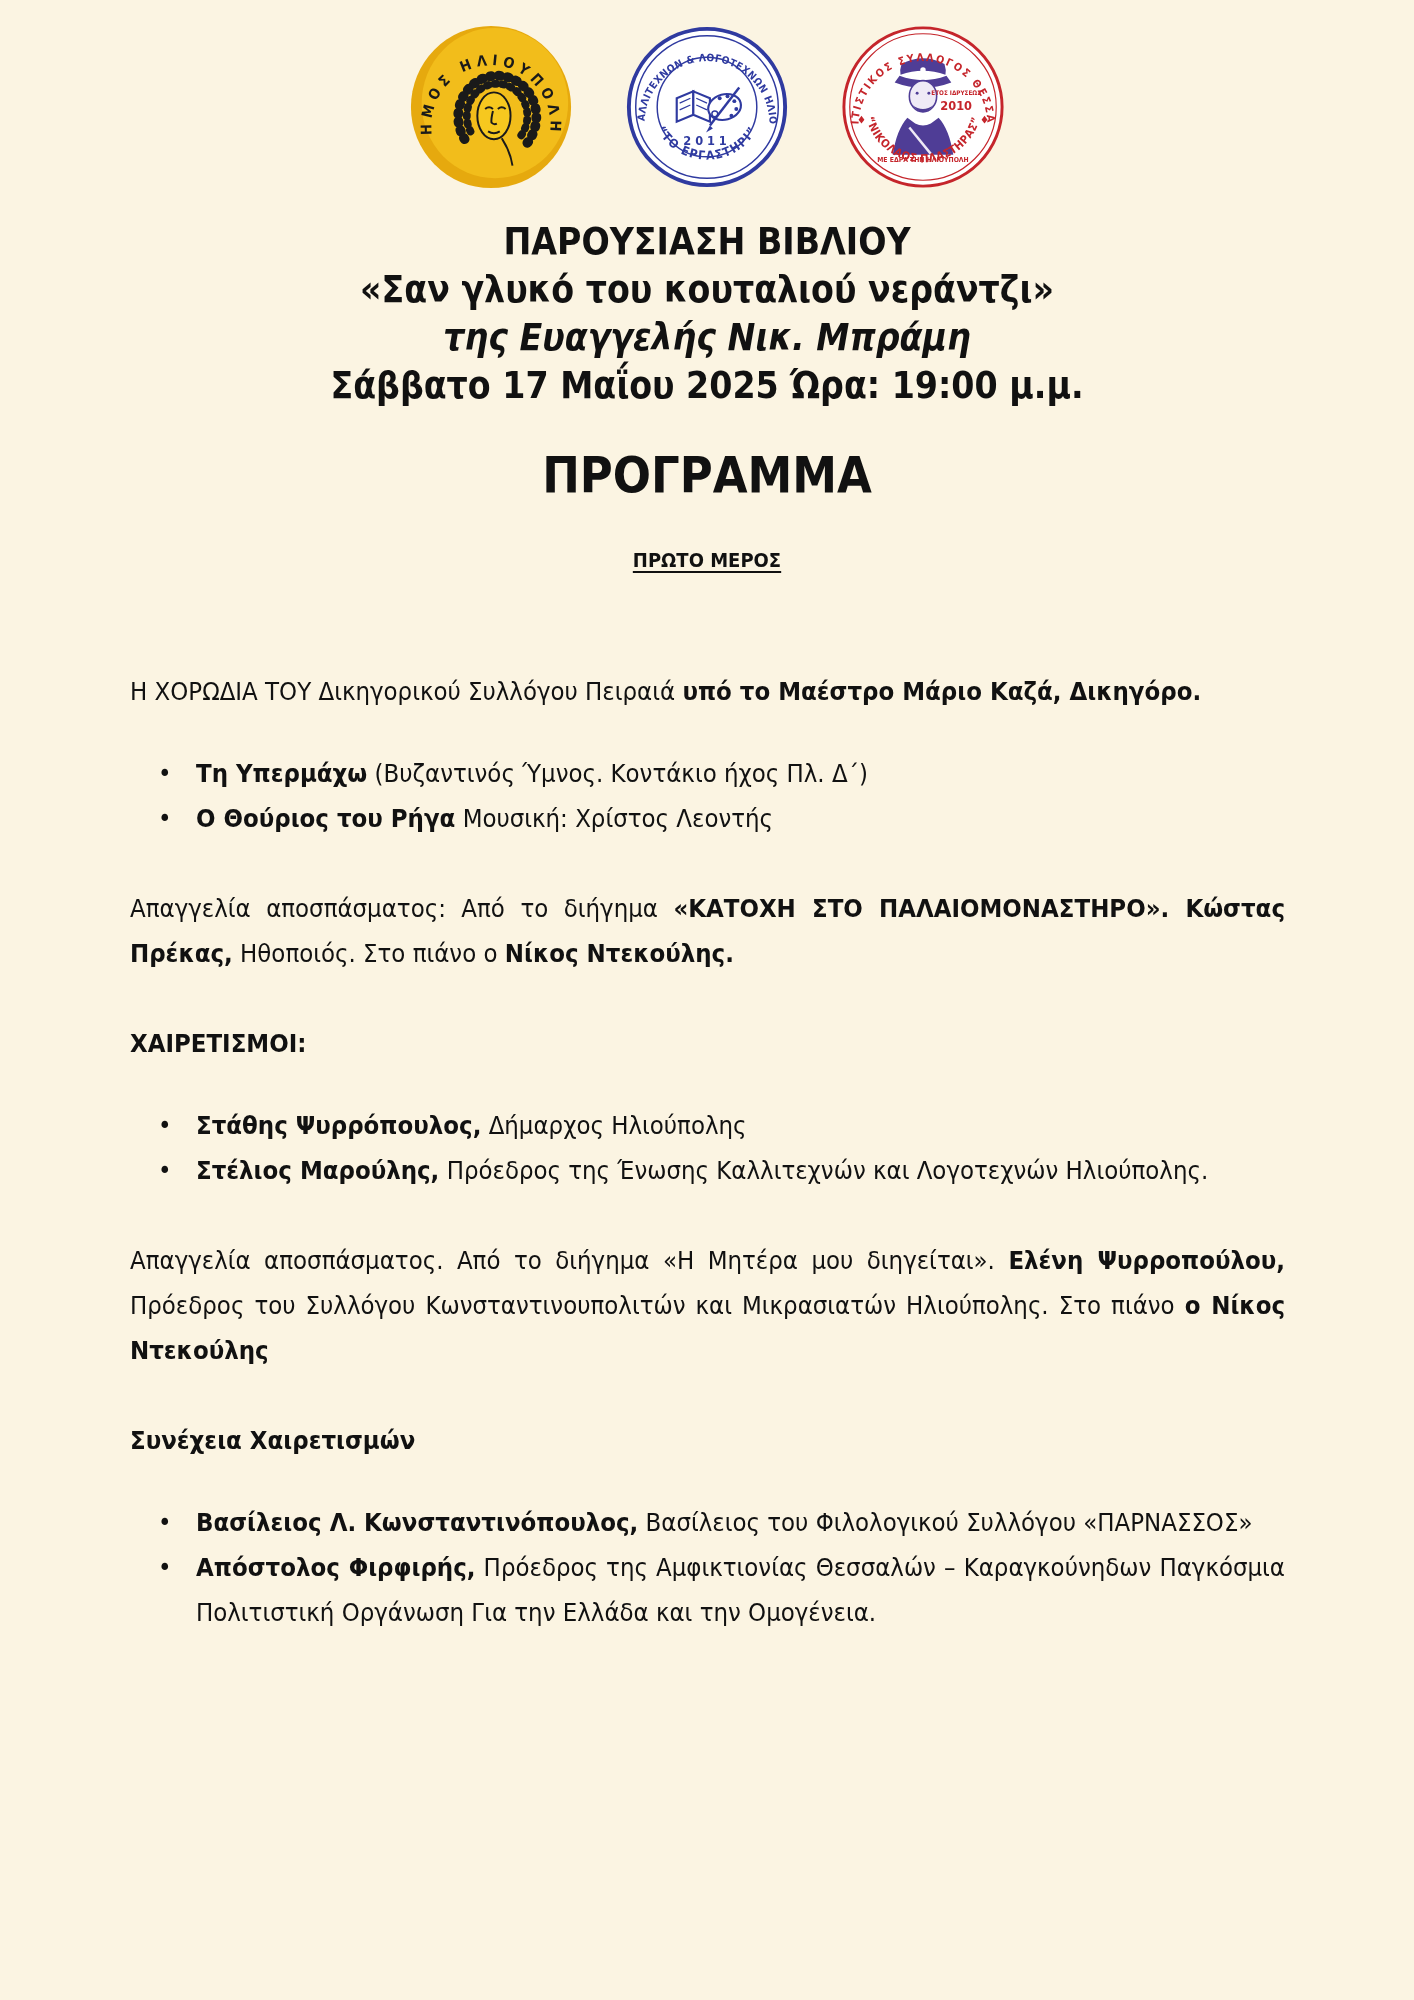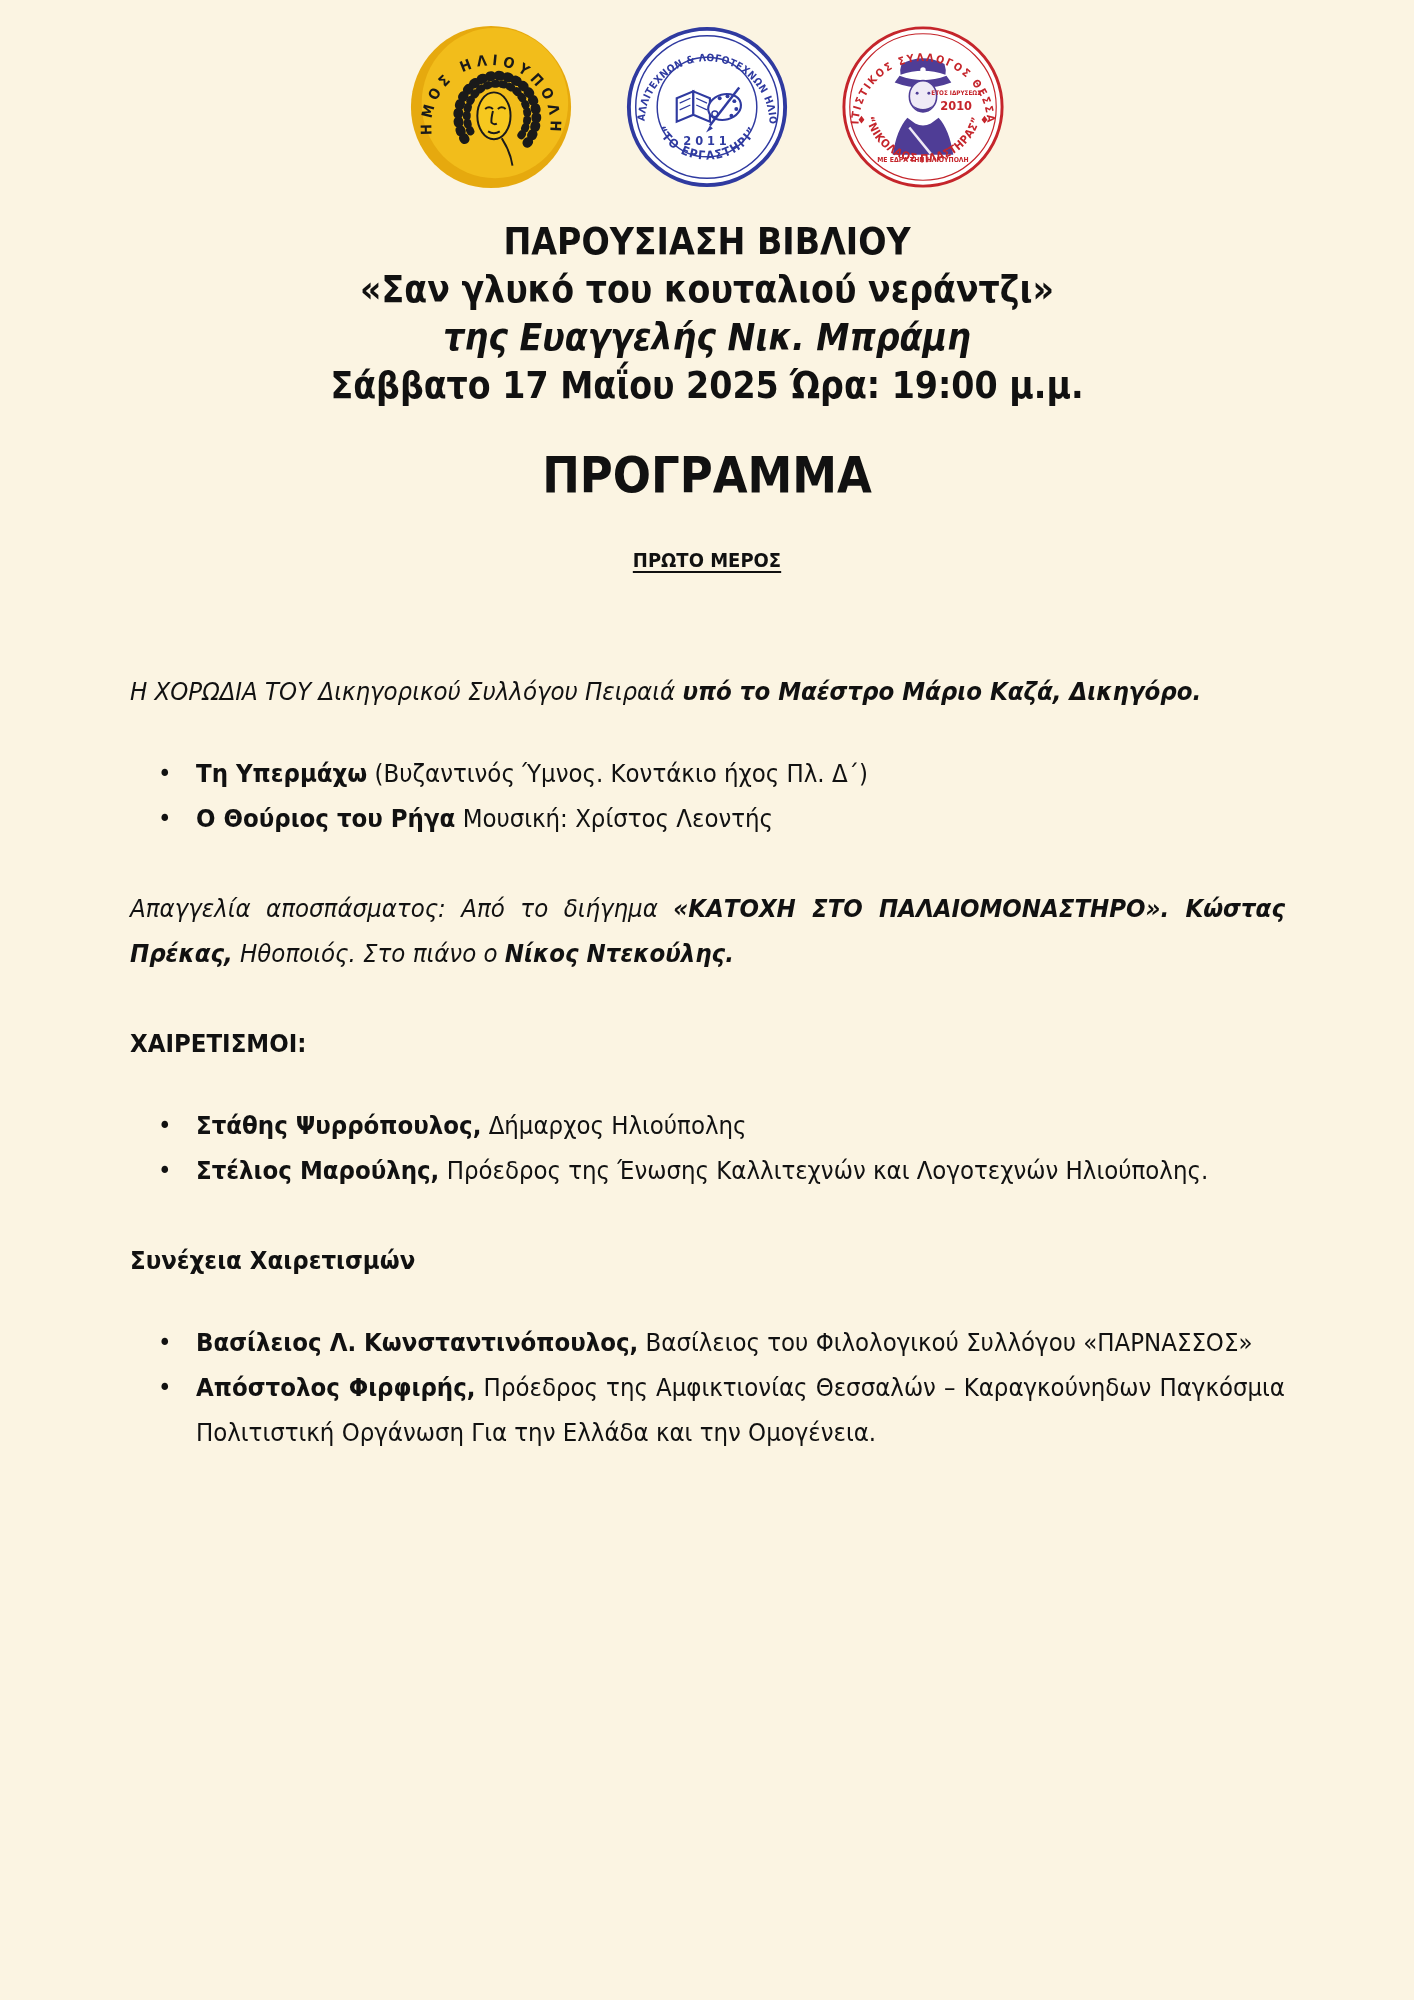--- a/index.html
+++ b/index.html
@@ -21,21 +21,21 @@
   .header{text-align:center;margin-top:28px;font-weight:bold;}
   .header div{font-size:37px;line-height:48px;}
   .header .author{font-style:italic;}
 
   .program-heading{text-align:center;font-weight:bold;font-size:50px;margin:36px 0 15px 0;}
   .part-heading{text-align:center;font-weight:bold;font-size:20px;margin:44px 0 0 0;
                 text-decoration:underline;text-underline-offset:4px;}
 
   
   #content{margin:0 129px 0 130px;padding-top:52px;font-size:25.5px;line-height:45px;text-align:justify;}
-  #content .para{margin:45px 0 0 0;font-style:italic;}
+  #content .para{margin:45px 0 0 0;}
   #content .sec-heading{margin:45px 0 0 0;font-weight:bold;text-align:left;}
   #content ul.bullets{margin:37px 0 0 0;padding:0;list-style:none;}
   #content ul.bullets li{position:relative;padding-left:66px;}
   #content ul.bullets li::before{content:"\2022";position:absolute;left:28px;top:0;}
   b{font-weight:bold;}
 
   
   svg text{font-family:"DejaVu Sans","Liberation Sans",sans-serif;}
 </style>
 </head>
@@ -143,20 +143,21 @@
       <ul class="bullets">
         <li><b>Τη Υπερμάχω</b><span> (Βυζαντινός Ύμνος. Κοντάκιο ήχος Πλ. Δ΄)</span></li>
         <li><b>Ο Θούριος του Ρήγα</b><span> Μουσική: Χρίστος Λεοντής</span></li>
       </ul>
       <p class="para"><span>Απαγγελία αποσπάσματος: Από το διήγημα </span><b>«ΚΑΤΟΧΗ ΣΤΟ ΠΑΛΑΙΟΜΟΝΑΣΤΗΡΟ». Κώστας Πρέκας,</b><span> Ηθοποιός. Στο πιάνο ο </span><b>Νίκος Ντεκούλης.</b></p>
       <div class="sec-heading">ΧΑΙΡΕΤΙΣΜΟΙ:</div>
       <ul class="bullets">
         <li><b>Στάθης Ψυρρόπουλος,</b><span> Δήμαρχος Ηλιούπολης</span></li>
         <li><b>Στέλιος Μαρούλης,</b><span> Πρόεδρος της Ένωσης Καλλιτεχνών και Λογοτεχνών Ηλιούπολης.</span></li>
       </ul>
+      <p class="para"><span>Απαγγελία αποσπάσματος. Από το διήγημα «Η Μητέρα μου διηγείται». </span><b>Ελένη Ψυρροπούλου,</b><span> Πρόεδρος του Συλλόγου Κωνσταντινουπολιτών και Μικρασιατών Ηλιούπολης. Στο πιάνο </span><b>ο Νίκος Ντεκούλης</b></p>
       <div class="sec-heading">Συνέχεια Χαιρετισμών</div>
       <ul class="bullets">
         <li><b>Βασίλειος Λ. Κωνσταντινόπουλος,</b><span> Βασίλειος του Φιλολογικού Συλλόγου «ΠΑΡΝΑΣΣΟΣ»</span></li>
         <li><b>Απόστολος Φιρφιρής,</b><span> Πρόεδρος της Αμφικτιονίας Θεσσαλών – Καραγκούνηδων Παγκόσμια Πολιτιστική Οργάνωση Για την Ελλάδα και την Ομογένεια.</span></li>
       </ul>
     </div>
 
 </div>
 
 </body></html>

